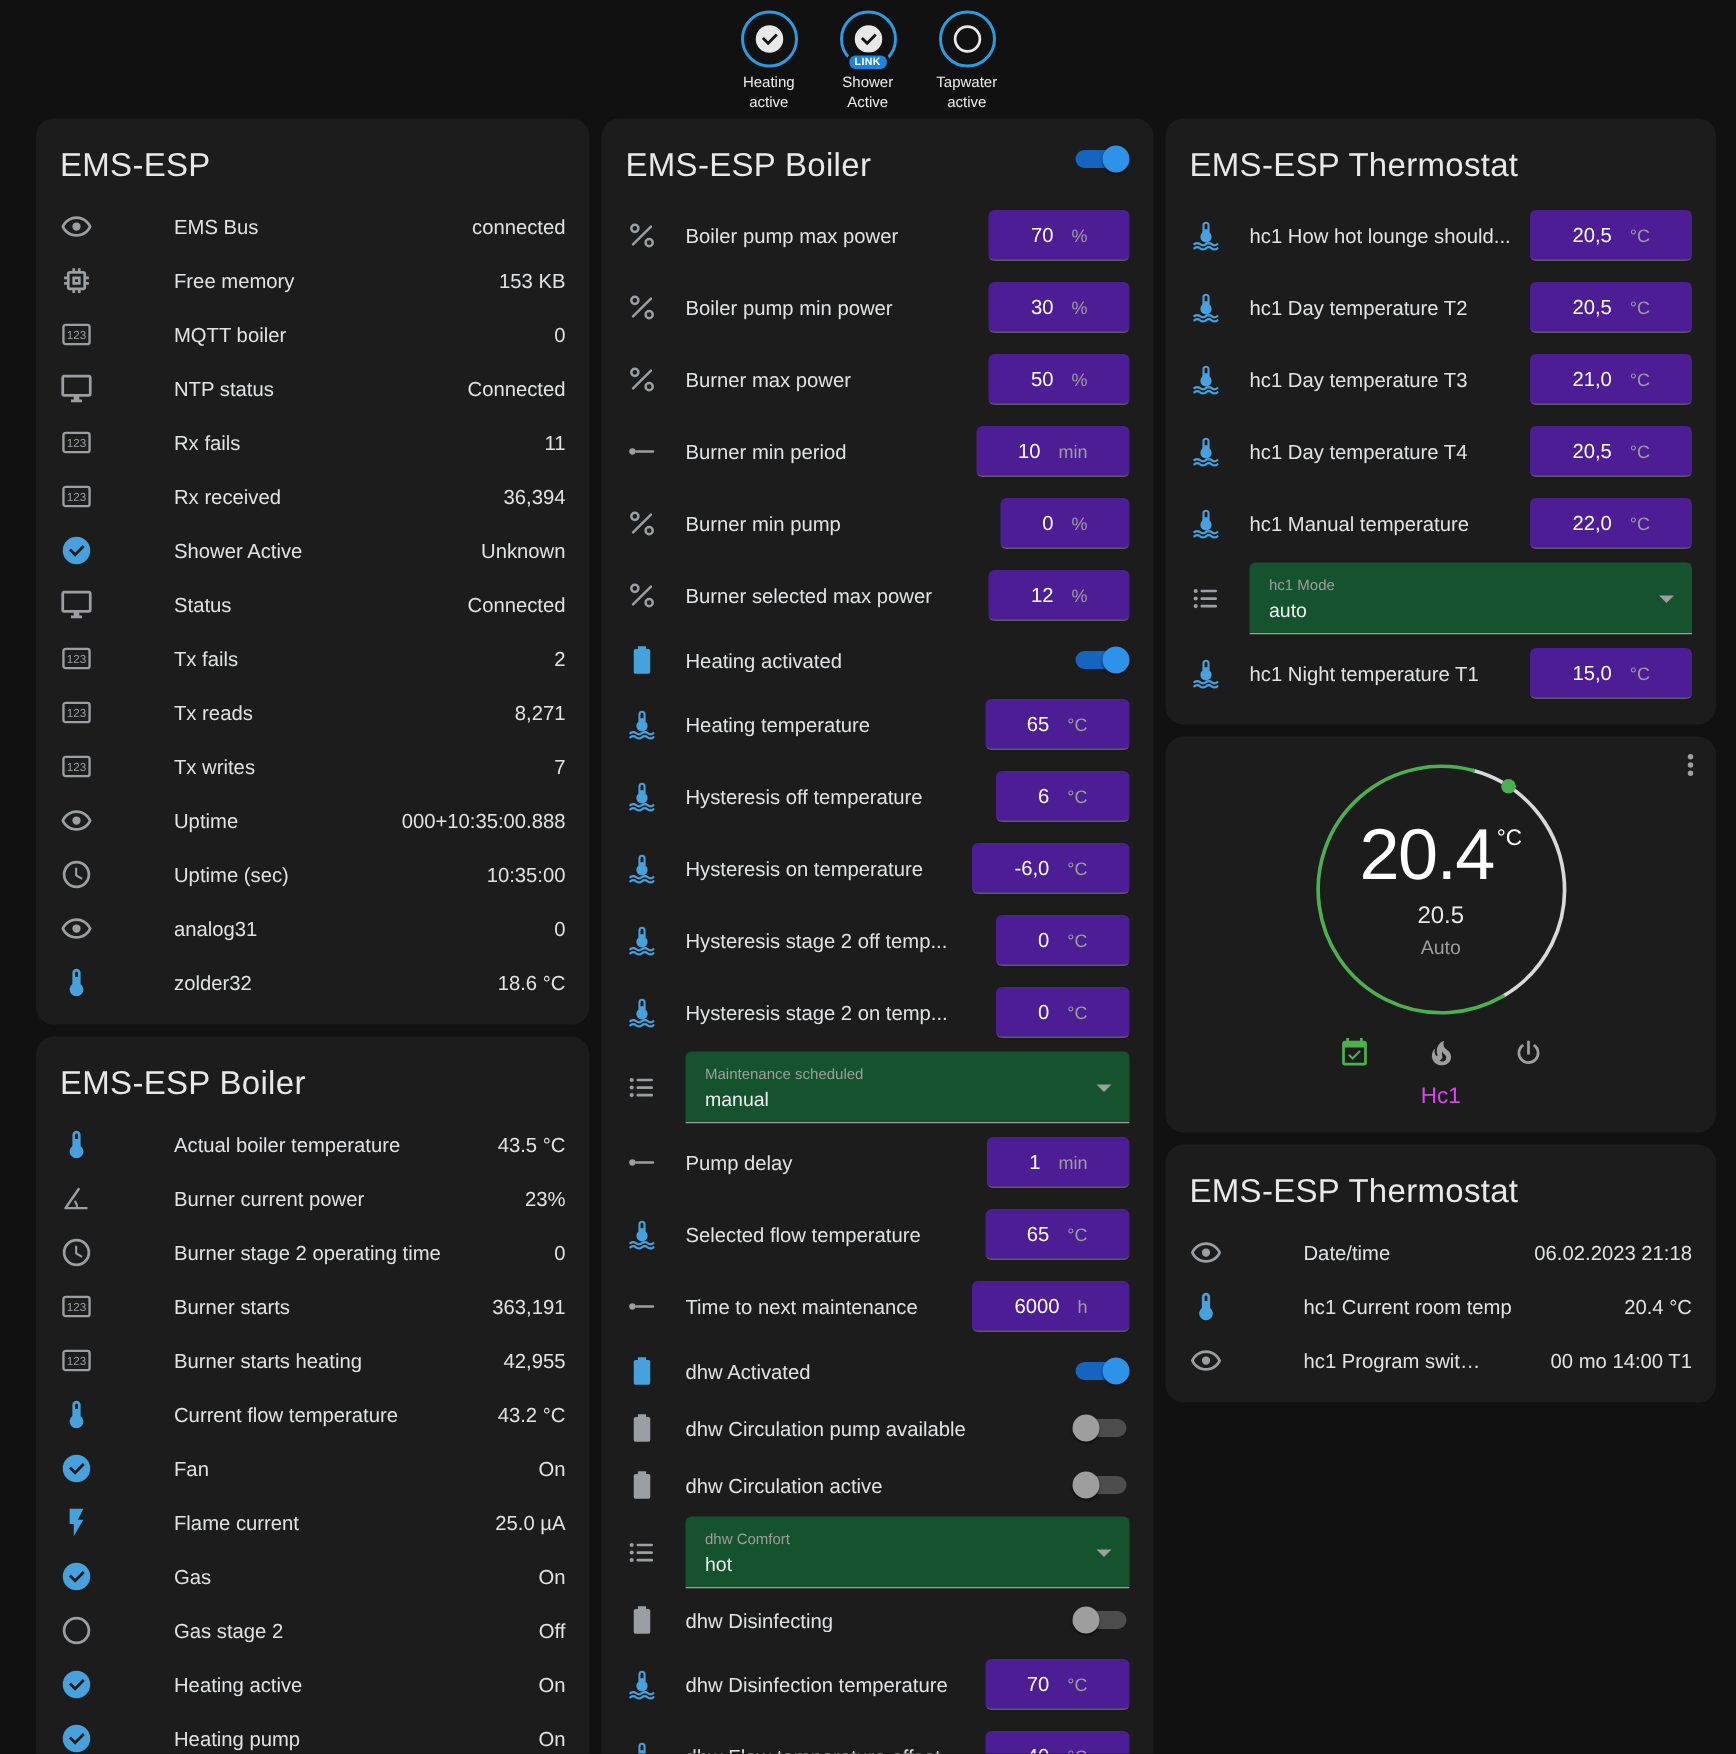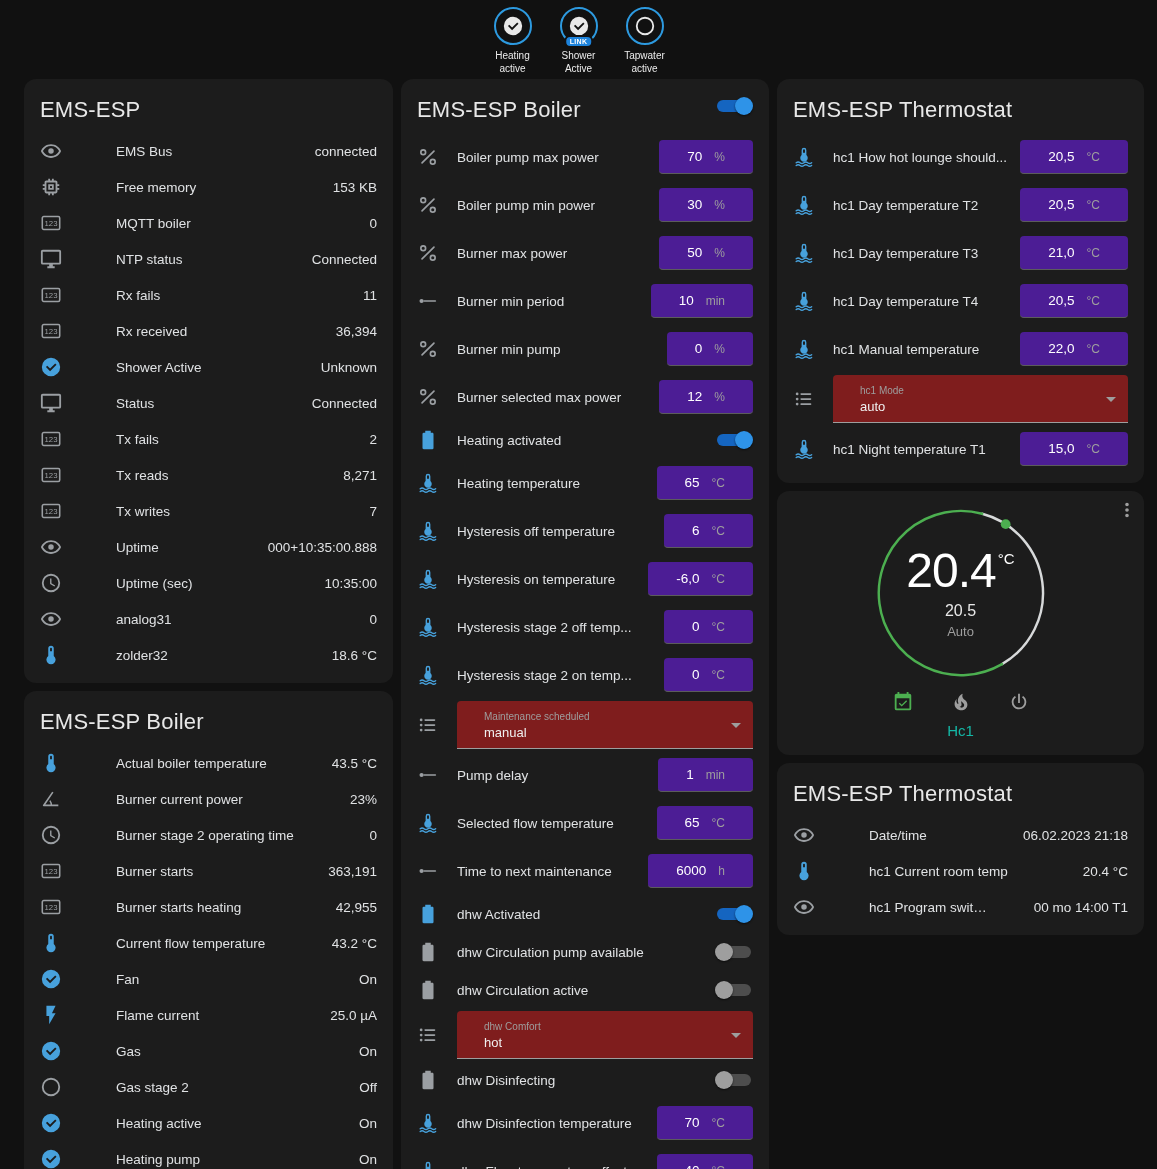--- a/index.html
+++ b/index.html
@@ -50,22 +50,22 @@
   .nunit { font-size:12px; color:#9e9e9e; }
   
   .switch { position:relative; width:38px; height:20px; flex:none; margin-left:10px; cursor:pointer; }
   .switch .track { position:absolute; left:2px; top:4px; width:34px; height:12px; border-radius:7px; background:#4d4d4d; }
   .switch .thumb { position:absolute; top:1px; left:0; width:18px; height:18px; border-radius:50%; background:#9e9e9e; box-shadow:0 1px 2px rgba(0,0,0,.6); }
   .switch.on .track { background:#1565c0; }
   .switch.on .thumb { left:20px; background:#2e93e8; }
   
   .selbox {
     position:relative; flex:1; margin-left:18px; height:48px;
-    background:#7f1d1d; border-radius:4px 4px 0 0; border-bottom:1px solid #9e9e9e;
-    padding:7px 30px 6px 27px; cursor:pointer; display:flex; flex-direction:column; justify-content:center;
+    background:#14532d; border-radius:4px 4px 0 0; border-bottom:1px solid #9e9e9e;
+    padding:7px 30px 6px 13px; cursor:pointer; display:flex; flex-direction:column; justify-content:center;
   }
   .sellabel { font-size:10px; color:#9e9e9e; line-height:1.2; }
   .selvalue { font-size:13px; color:#f0f0f0; margin-top:2px; }
   .caret { position:absolute; right:12px; top:50%; margin-top:-2px; width:0; height:0;
     border-left:5px solid transparent; border-right:5px solid transparent; border-top:5px solid #9e9e9e; }
   
   .gauge-card { position:relative; display:flex; flex-direction:column; align-items:center; padding:12px 16px 16px; }
   .menu-dots { position:absolute; top:8px; right:6px; width:22px; height:22px; color:#9e9e9e; cursor:pointer; }
   .menu-dots svg { width:100%; height:100%; }
   .gauge-wrap { position:relative; width:176px; height:176px; margin-top:2px; }
@@ -73,21 +73,21 @@
   .gauge-text { position:absolute; inset:0; display:flex; flex-direction:column; align-items:center; justify-content:center; }
   .gtemp { display:flex; align-items:flex-start; color:#ffffff; line-height:1; }
   .gtemp .gval { font-size:48px; font-weight:400; letter-spacing:-1px; }
   .gtemp .gunit { font-size:15px; margin-top:4px; margin-left:2px; color:#ffffff; }
   .gtarget { font-size:16px; color:#e8e8e8; margin-top:7px; }
   .gmode { font-size:13px; color:#9e9e9e; margin-top:4px; }
   .gicons { display:flex; gap:36px; margin-top:10px; }
   .gicon { width:22px; height:22px; color:#9e9e9e; cursor:pointer; }
   .gicon svg { width:100%; height:100%; }
   .gicon.green { color:#4caf50; }
-  .gname { margin-top:9px; font-size:15px; color:#14b8a6; }
+  .gname { margin-top:9px; font-size:15px; color:#d946ef; }
 </style>
 </head>
 <body>
 
 <div class="header">
     <div class="badge">
       <div class="badge-circle">
         <span class="bicon"><svg viewBox="0 0 24 24">
             <path fill="currentColor" d="M12,2A10,10 0 0,1 22,12A10,10 0 0,1 12,22A10,10 0 0,1 2,12A10,10 0 0,1 12,2M11,16.5L18,9.5L16.59,8.09L11,13.67L7.91,10.59L6.5,12L11,16.5Z"></path>
           </svg></span>

